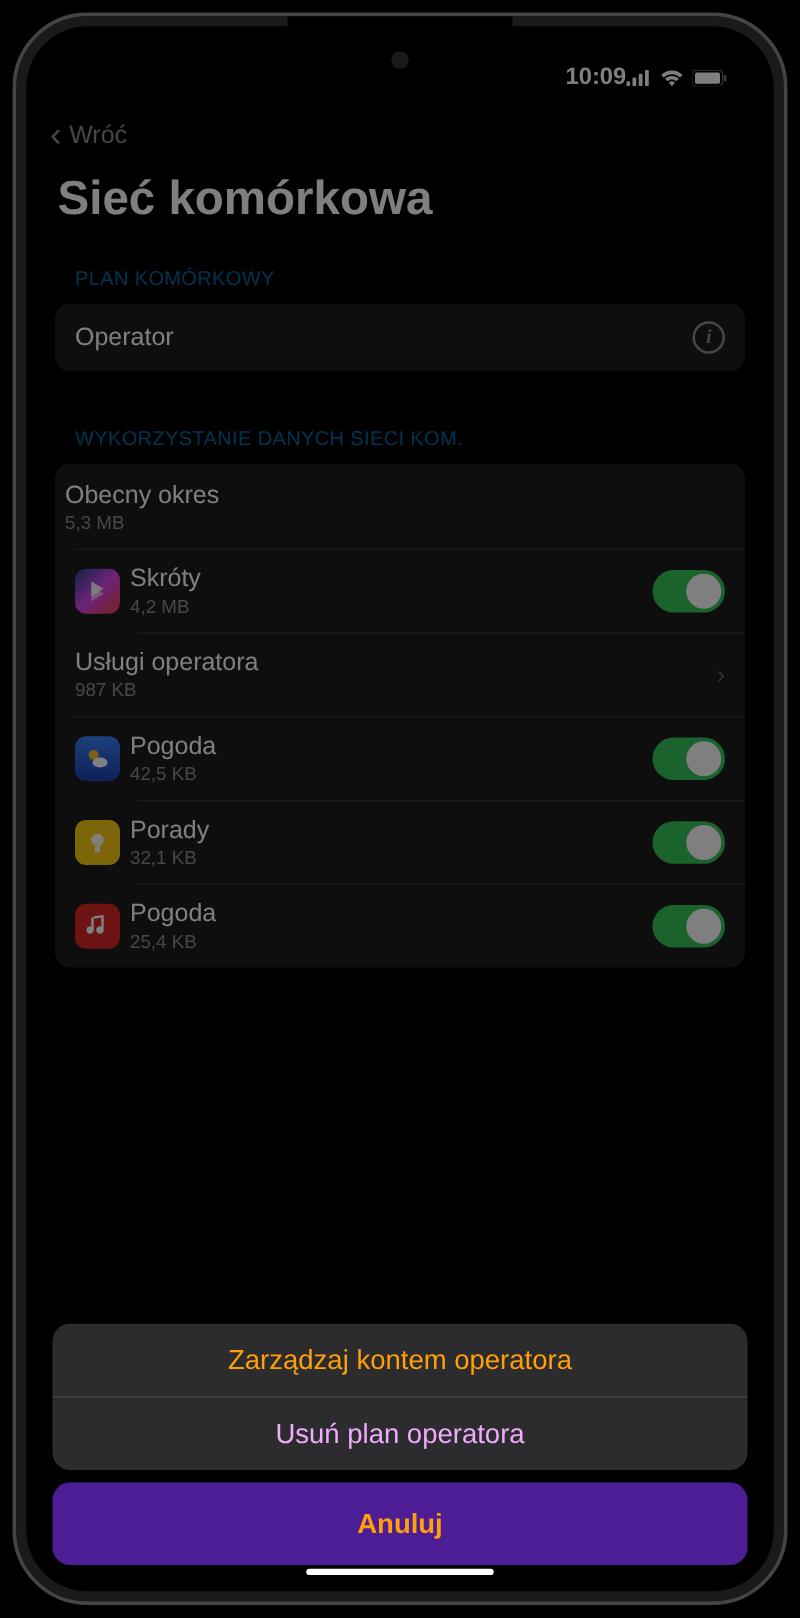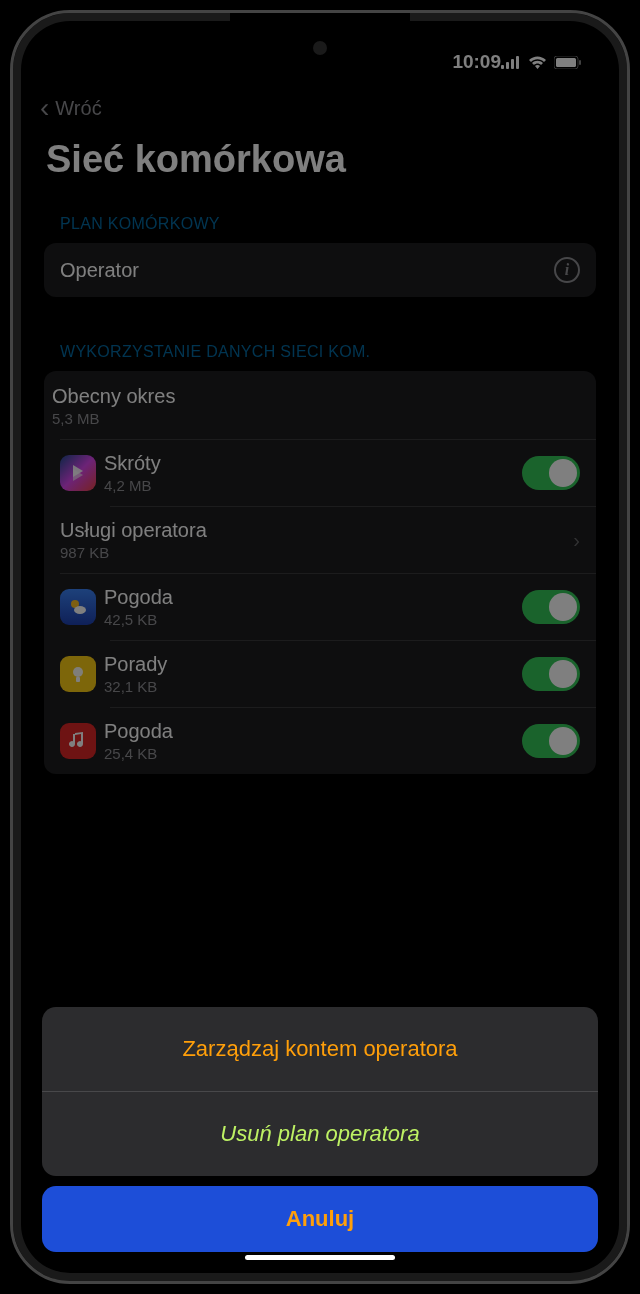--- a/index.html
+++ b/index.html
@@ -215,27 +215,27 @@
       z-index: 60;
     }
     .sheet-group {
       background: #2c2c2e;
       border-radius: 14px;
       overflow: hidden;
       margin-bottom: 10px;
     }
     .sheet-button {
       text-align: center;
-      padding: 29px;
+      padding: 16px;
       font-size: 22px;
     }
     .sheet-orange { color: #ff9f0a; }
-    .sheet-red { color: #bef264; font-style: italic; }
+    .sheet-red { color: #f0abfc; }
     .sheet-cancel {
-      background: #1d4ed8;
+      background: #4c1d95;
       border-radius: 14px;
       text-align: center;
       padding: 20px;
       font-size: 22px;
       font-weight: 600;
       color: #ff9f0a;
     }
     .sheet-divider {
       height: 1px;
       background: #48484a;

